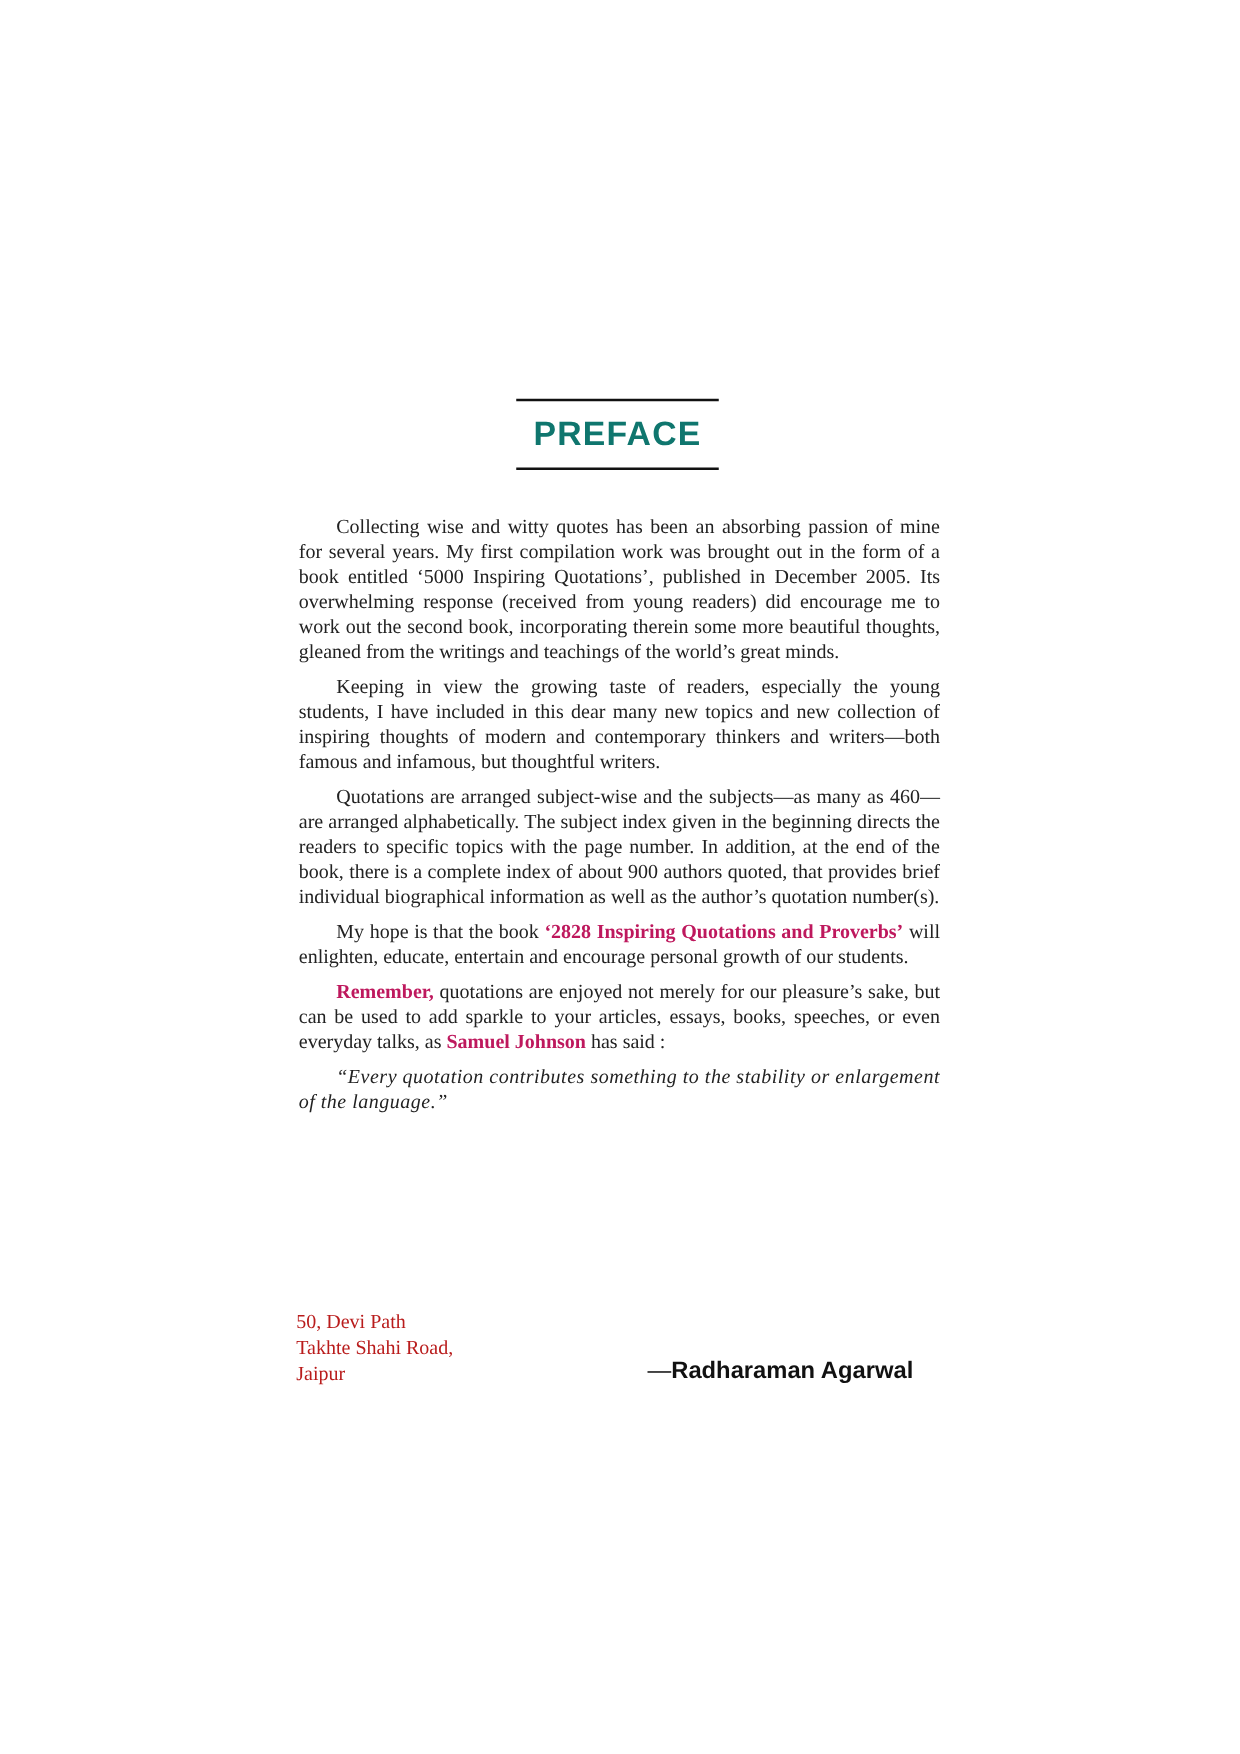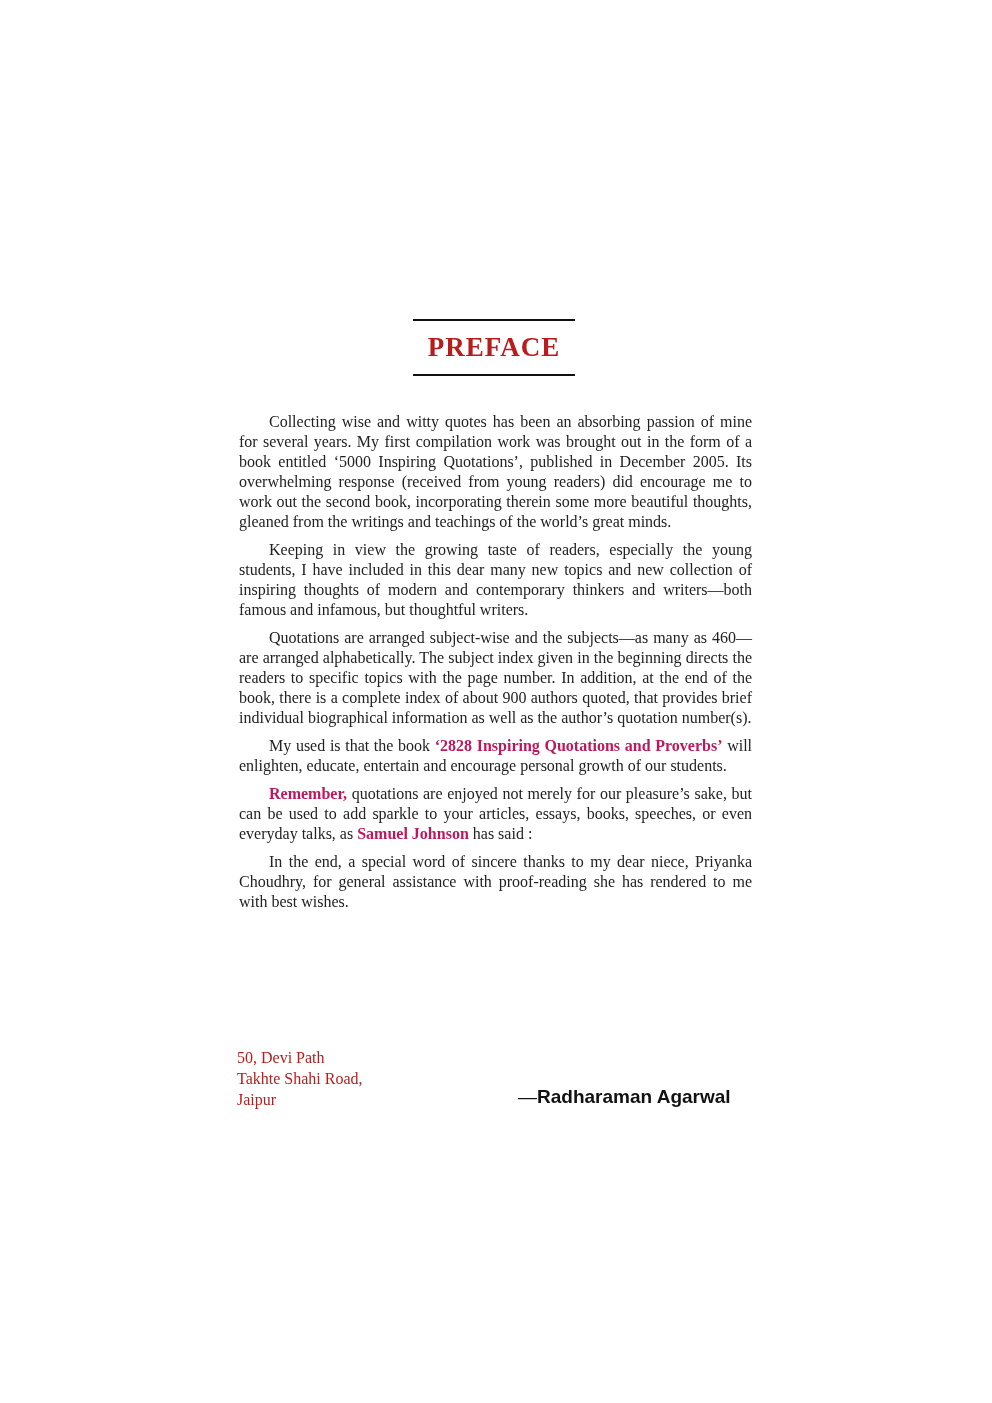--- a/index.html
+++ b/index.html
@@ -3,21 +3,21 @@
   <meta charset="utf-8">
   <style>
     html, body { margin: 0; padding: 0; background: #ffffff; }
     body { width: 992px; height: 1403px; position: relative; overflow: hidden; }
     .page { position: absolute; left: 0; top: 0; width: 992px; height: 1403px; background: #fff; }
     .title-block { position: absolute; left: 413px; top: 319px; width: 162px; height: 58px; }
     .rule { position: absolute; left: 0; width: 162px; height: 2px; background: #111; }
     .rule.top { top: 0; }
     .rule.bottom { top: 55px; }
     .title { position: absolute; left: 0; top: 12px; width: 162px; text-align: center;
-      font-family: Liberation Serif, serif; font-weight: bold; font-size: 27px; letter-spacing: 1px; color: #b91c1c; line-height: 32px; }
+      font-family: Liberation Sans, sans-serif; font-weight: bold; font-size: 27px; letter-spacing: 1px; color: #0f766e; line-height: 32px; }
     .body { position: absolute; left: 239px; top: 412px; width: 513px;
       font-family: "Liberation Serif", serif; font-size: 16px; line-height: 20px; color: #222; text-align: justify; }
     .para { margin: 0 0 8px 0; text-indent: 30px; }
     .para.quote { font-style: italic; letter-spacing: 0.4px; }
     b { color: #be185d; }
     .address { position: absolute; left: 237px; top: 1047px; font-family: "Liberation Serif", serif; font-size: 16px; line-height: 21px; color: #b91c1c; }
     .signature { position: absolute; left: 518px; top: 1086px; font-family: Liberation Sans, sans-serif; font-size: 19px; color: #111; text-align: right; }
     .signature .name { font-weight: bold; }
   </style>
 </head>
@@ -27,23 +27,23 @@
   <div class="title-block">
     <div class="rule top"></div>
     <div class="title">PREFACE</div>
     <div class="rule bottom"></div>
   </div>
 
   <div class="body">
     <p class="para">Collecting wise and witty quotes has been an absorbing passion of mine for several years. My first compilation work was brought out in the form of a book entitled ‘5000 Inspiring Quotations’, published in December 2005. Its overwhelming response (received from young readers) did encourage me to work out the second book, incorporating therein some more beautiful thoughts, gleaned from the writings and teachings of the world’s great minds.</p>
     <p class="para">Keeping in view the growing taste of readers, especially the young students, I have included in this dear many new topics and new collection of inspiring thoughts of modern and contemporary thinkers and writers—both famous and infamous, but thoughtful writers.</p>
     <p class="para">Quotations are arranged subject-wise and the subjects—as many as 460—are arranged alphabetically. The subject index given in the beginning directs the readers to specific topics with the page number. In addition, at the end of the book, there is a complete index of about 900 authors quoted, that provides brief individual biographical information as well as the author’s quotation number(s).</p>
-    <p class="para"><span>My used is that the book </span><b>‘2828 Inspiring Quotations and Proverbs’</b><span> will enlighten, educate, entertain and encourage personal growth of our students.</span></p>
+    <p class="para"><span>My hope is that the book </span><b>‘2828 Inspiring Quotations and Proverbs’</b><span> will enlighten, educate, entertain and encourage personal growth of our students.</span></p>
     <p class="para"><b>Remember,</b><span> quotations are enjoyed not merely for our pleasure’s sake, but can be used to add sparkle to your articles, essays, books, speeches, or even everyday talks, as </span><b>Samuel Johnson</b><span> has said :</span></p>
-    <p class="para">In the end, a special word of sincere thanks to my dear niece, Priyanka Choudhry, for general assistance with proof-reading she has rendered to me with best wishes.</p>
+    <p class="para quote">“Every quotation contributes something to the stability or enlargement of the language.”</p>
   </div>
 
   <div class="address">
     <div>50, Devi Path</div>
     <div>Takhte Shahi Road,</div>
     <div>Jaipur</div>
   </div>
 
   <div class="signature">
     <span>—</span><span class="name">Radharaman Agarwal</span>

